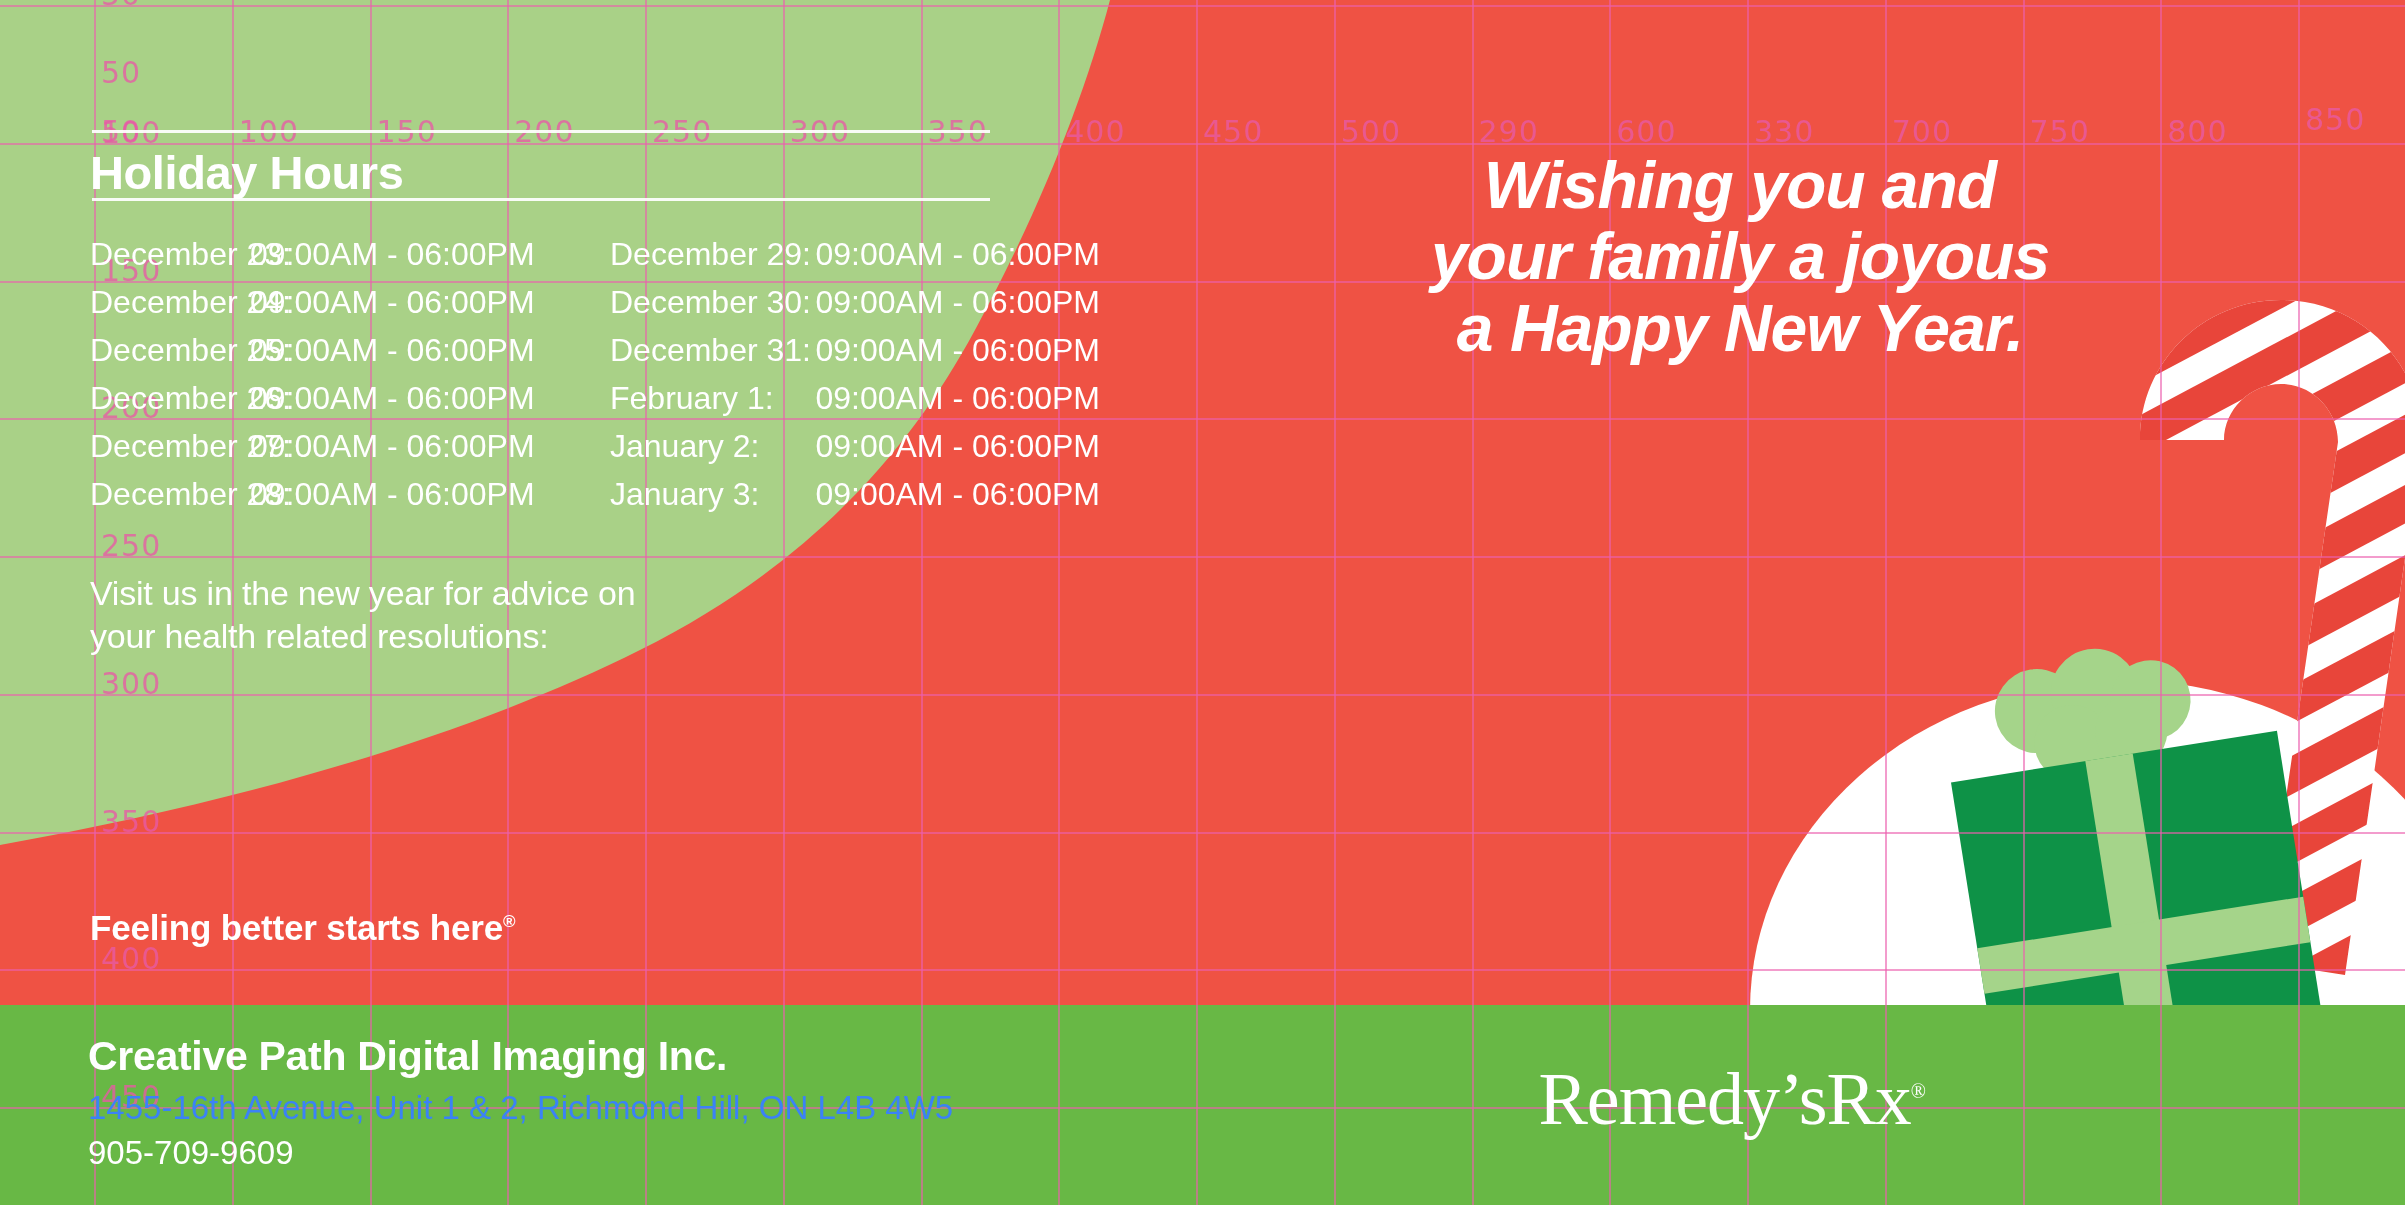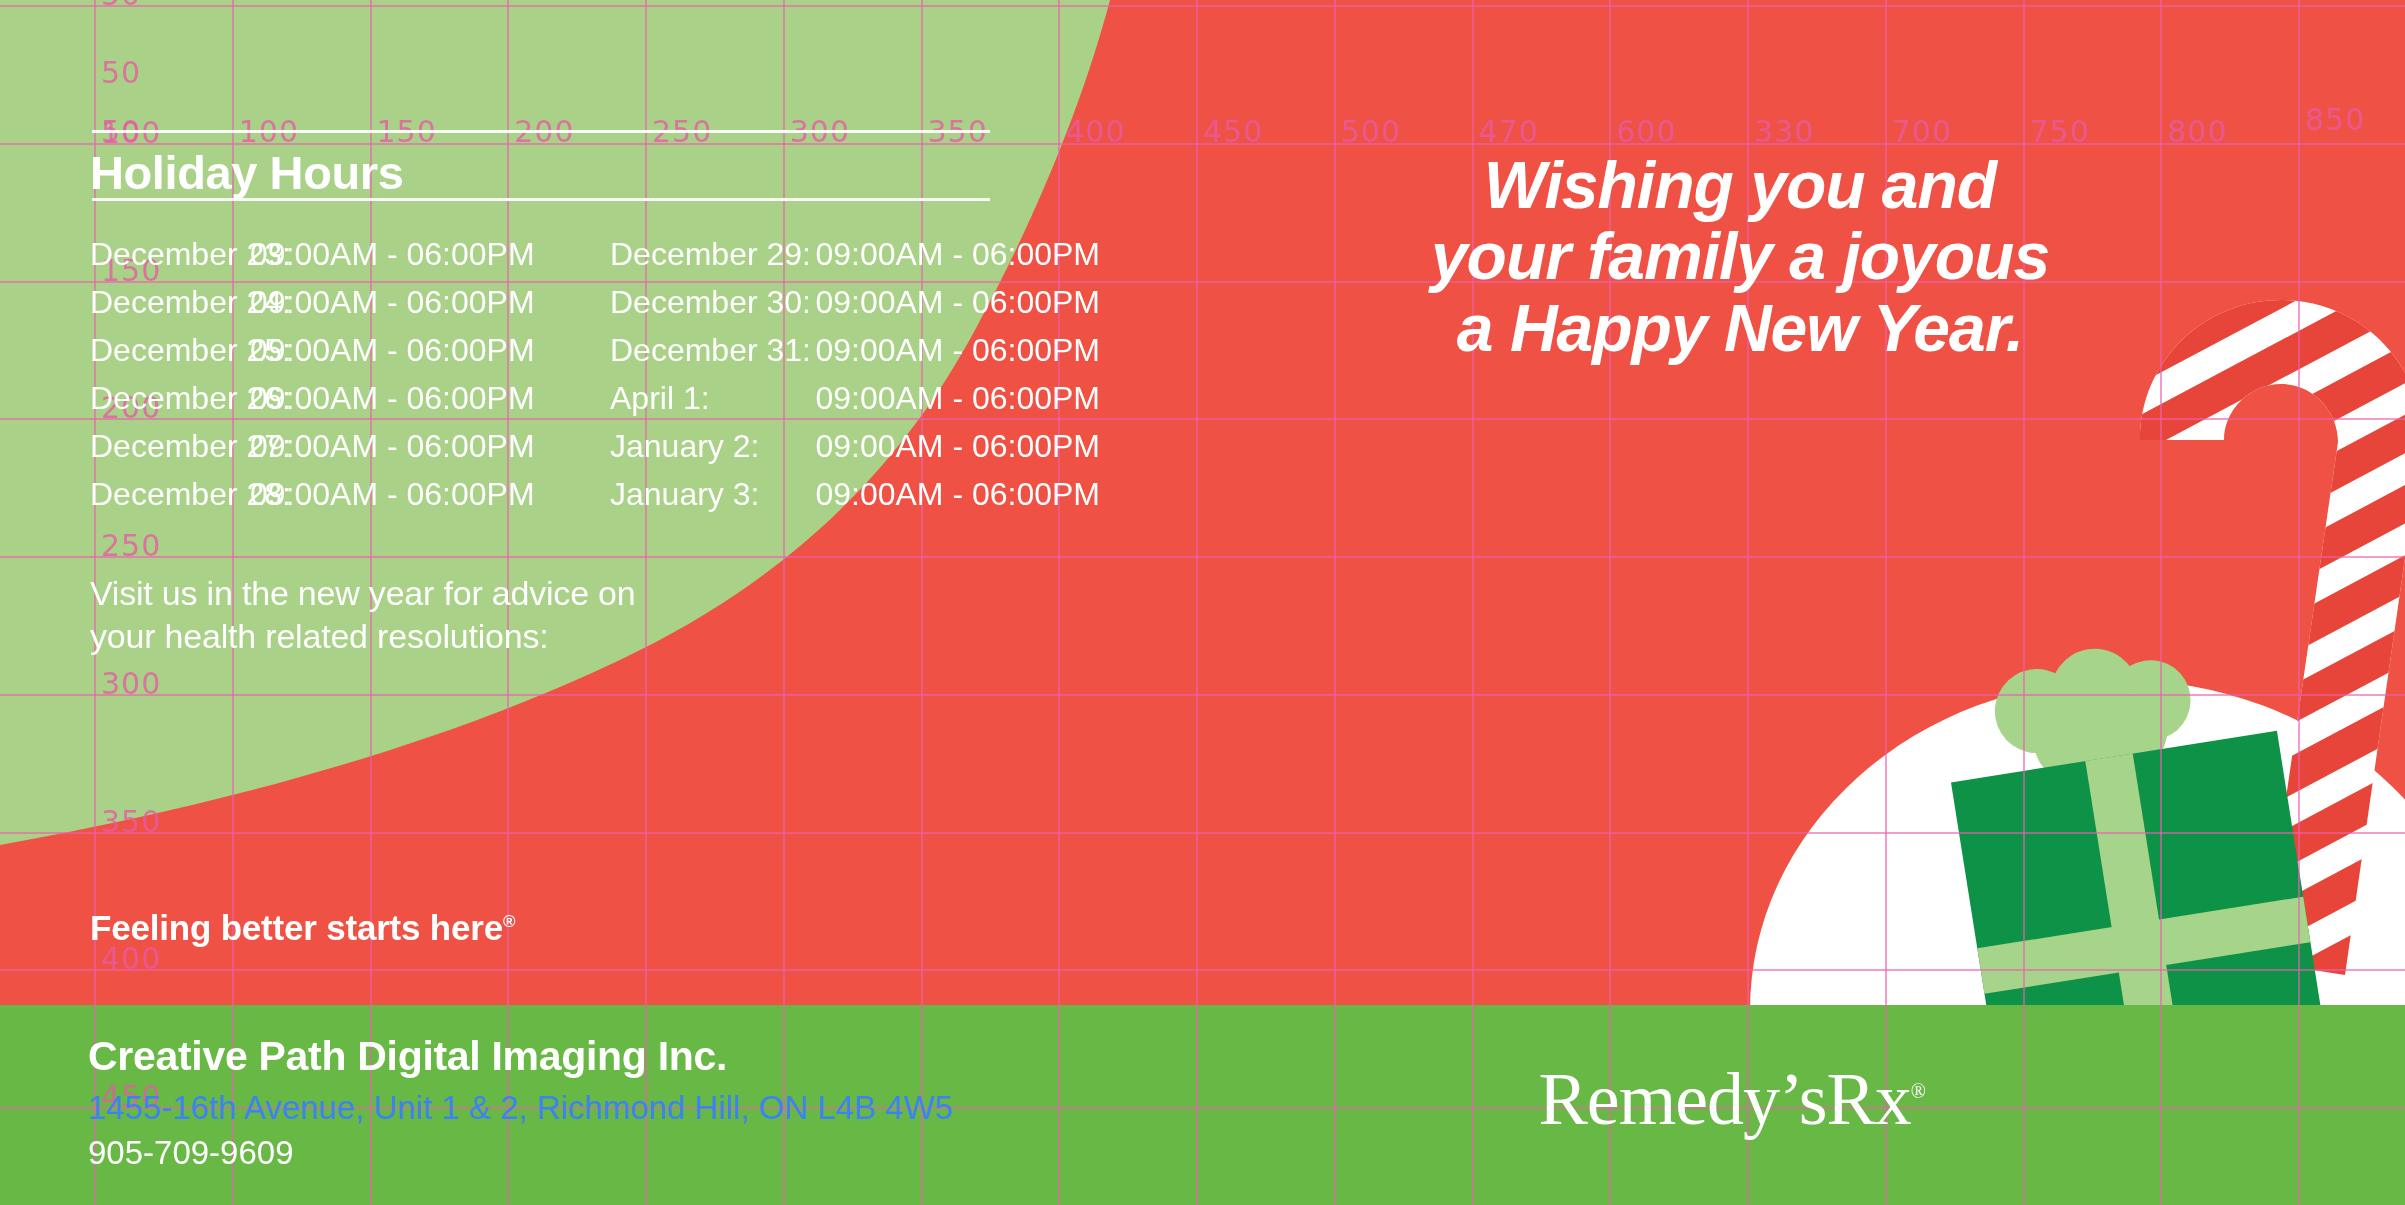--- a/index.html
+++ b/index.html
@@ -140,21 +140,21 @@
       <div class="ruler-x" style="left: 789.75px; top: 114px;">300</div>
       <div class="gridline-v" style="left: 920.5px;"></div>
       <div class="ruler-x" style="left: 927.5px; top: 114px;">350</div>
       <div class="gridline-v" style="left: 1058.25px;"></div>
       <div class="ruler-x" style="left: 1065.25px; top: 114px;">400</div>
       <div class="gridline-v" style="left: 1196px;"></div>
       <div class="ruler-x" style="left: 1203px; top: 114px;">450</div>
       <div class="gridline-v" style="left: 1333.75px;"></div>
       <div class="ruler-x" style="left: 1340.75px; top: 114px;">500</div>
       <div class="gridline-v" style="left: 1471.5px;"></div>
-      <div class="ruler-x" style="left: 1478.5px; top: 114px;">470</div>
+      <div class="ruler-x" style="left: 1478.5px; top: 114px;">290</div>
       <div class="gridline-v" style="left: 1609.25px;"></div>
       <div class="ruler-x" style="left: 1616.25px; top: 114px;">600</div>
       <div class="gridline-v" style="left: 1747px;"></div>
       <div class="ruler-x" style="left: 1754px; top: 114px;">330</div>
       <div class="gridline-v" style="left: 1884.75px;"></div>
       <div class="ruler-x" style="left: 1891.75px; top: 114px;">700</div>
       <div class="gridline-v" style="left: 2022.5px;"></div>
       <div class="ruler-x" style="left: 2029.5px; top: 114px;">750</div>
       <div class="gridline-v" style="left: 2160.25px;"></div>
       <div class="ruler-x" style="left: 2167.25px; top: 114px;">800</div>
@@ -204,21 +204,21 @@
         <div class="hrow">
           <div class="hcol left"><span class="hlabel">December 25:</span><span class="htime">09:00AM - 06:00PM</span></div>
           <div class="hcol right">
             <span class="hlabel wide">December 31:</span>
             <span class="htime">09:00AM - 06:00PM</span>
           </div>
         </div>
         <div class="hrow">
           <div class="hcol left"><span class="hlabel">December 26:</span><span class="htime">09:00AM - 06:00PM</span></div>
           <div class="hcol right">
-            <span class="hlabel wide">April 1:</span>
+            <span class="hlabel wide">February 1:</span>
             <span class="htime">09:00AM - 06:00PM</span>
           </div>
         </div>
         <div class="hrow">
           <div class="hcol left"><span class="hlabel">December 27:</span><span class="htime">09:00AM - 06:00PM</span></div>
           <div class="hcol right">
             <span class="hlabel wide">January 2:</span>
             <span class="htime">09:00AM - 06:00PM</span>
           </div>
         </div>

